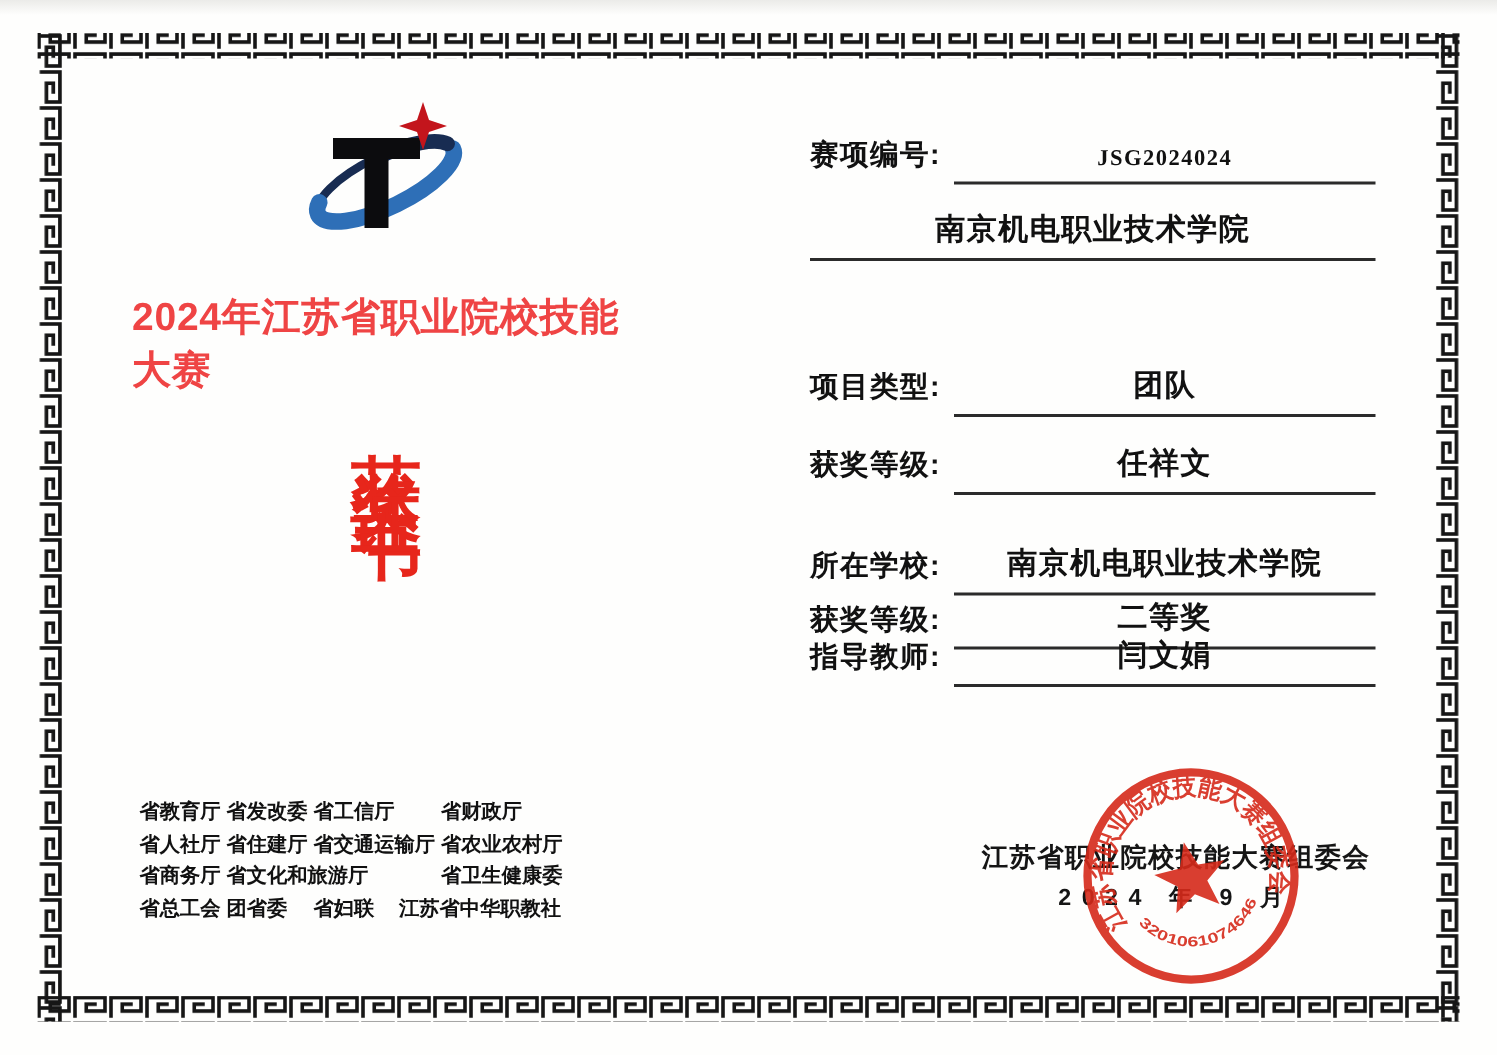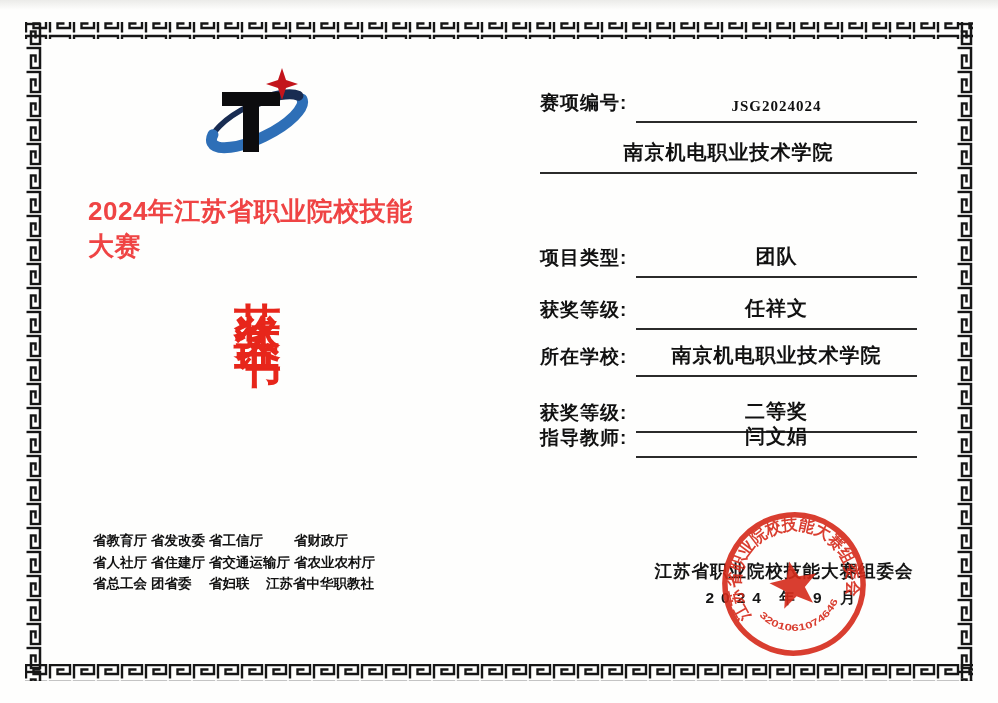--- a/index.html
+++ b/index.html
@@ -80,21 +80,21 @@
     <span class="field-line">南京机电职业技术学院</span>
   </div>
   <div class="field-row" style="top:241px">
     <span class="field-label">项目类型:</span>
     <span class="field-line">团队</span>
   </div>
   <div class="field-row" style="top:293px">
     <span class="field-label">获奖等级:</span>
     <span class="field-line">任祥文</span>
   </div>
-  <div class="field-row" style="top:340px">
+  <div class="field-row" style="top:360px">
     <span class="field-label">所在学校:</span>
     <span class="field-line">南京机电职业技术学院</span>
   </div>
   <div class="field-row" style="top:396px">
     <span class="field-label">获奖等级:</span>
     <span class="field-line">二等奖</span>
   </div>
   <div class="field-row" style="top:421px">
     <span class="field-label">指导教师:</span>
     <span class="field-line">闫文娟</span>
@@ -106,20 +106,25 @@
         <span class="w1">省教育厅</span>
         <span class="w2">省发改委</span>
         <span class="w3">省工信厅</span>
         <span class="wlast">省财政厅</span>
       </div>
       <div class="org-row">
         <span class="w1">省人社厅</span>
         <span class="w2">省住建厅</span>
         <span class="w3">省交通运输厅</span>
         <span class="wlast">省农业农村厅</span>
+      </div>
+      <div class="org-row">
+        <span class="w1">省商务厅</span>
+        <span class="w2w3">省文化和旅游厅</span>
+        <span class="wlast">省卫生健康委</span>
       </div>
       <div class="org-row">
         <span class="w1">省总工会</span>
         <span class="w2">团省委</span>
         <span class="w3s">省妇联</span>
         <span class="wlast">江苏省中华职教社</span>
       </div>
     </div>
   </div>
 

